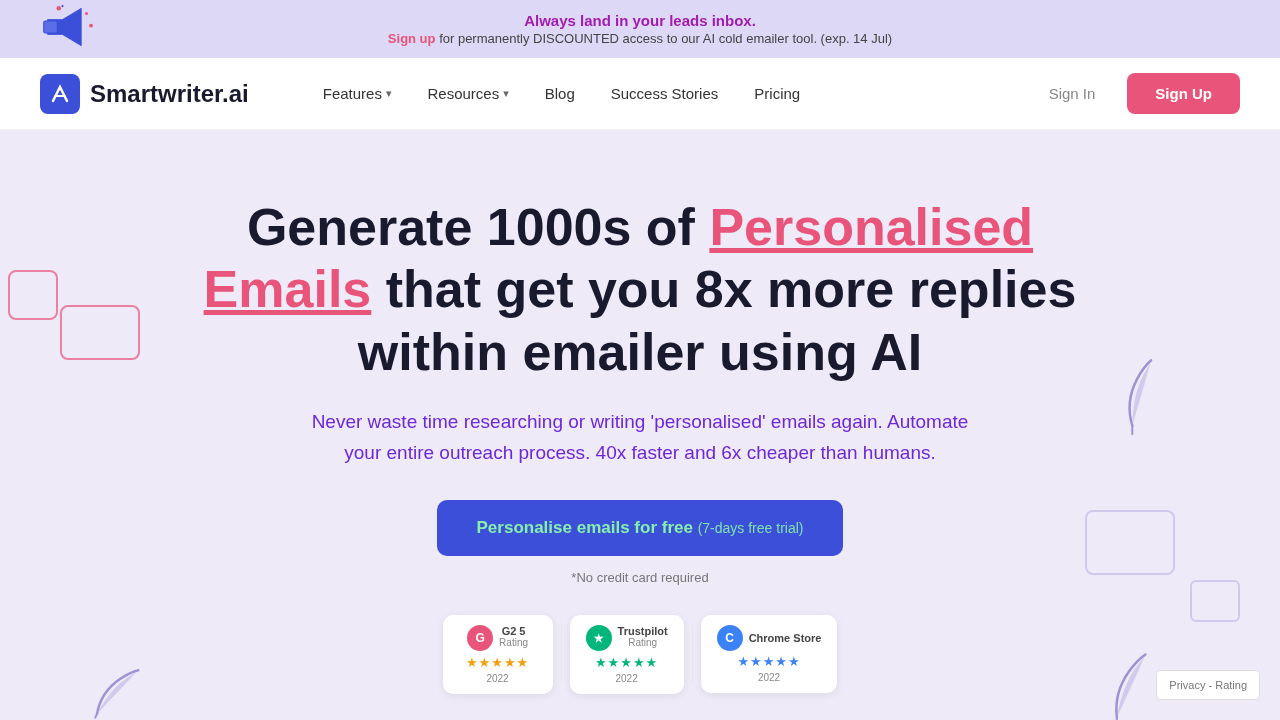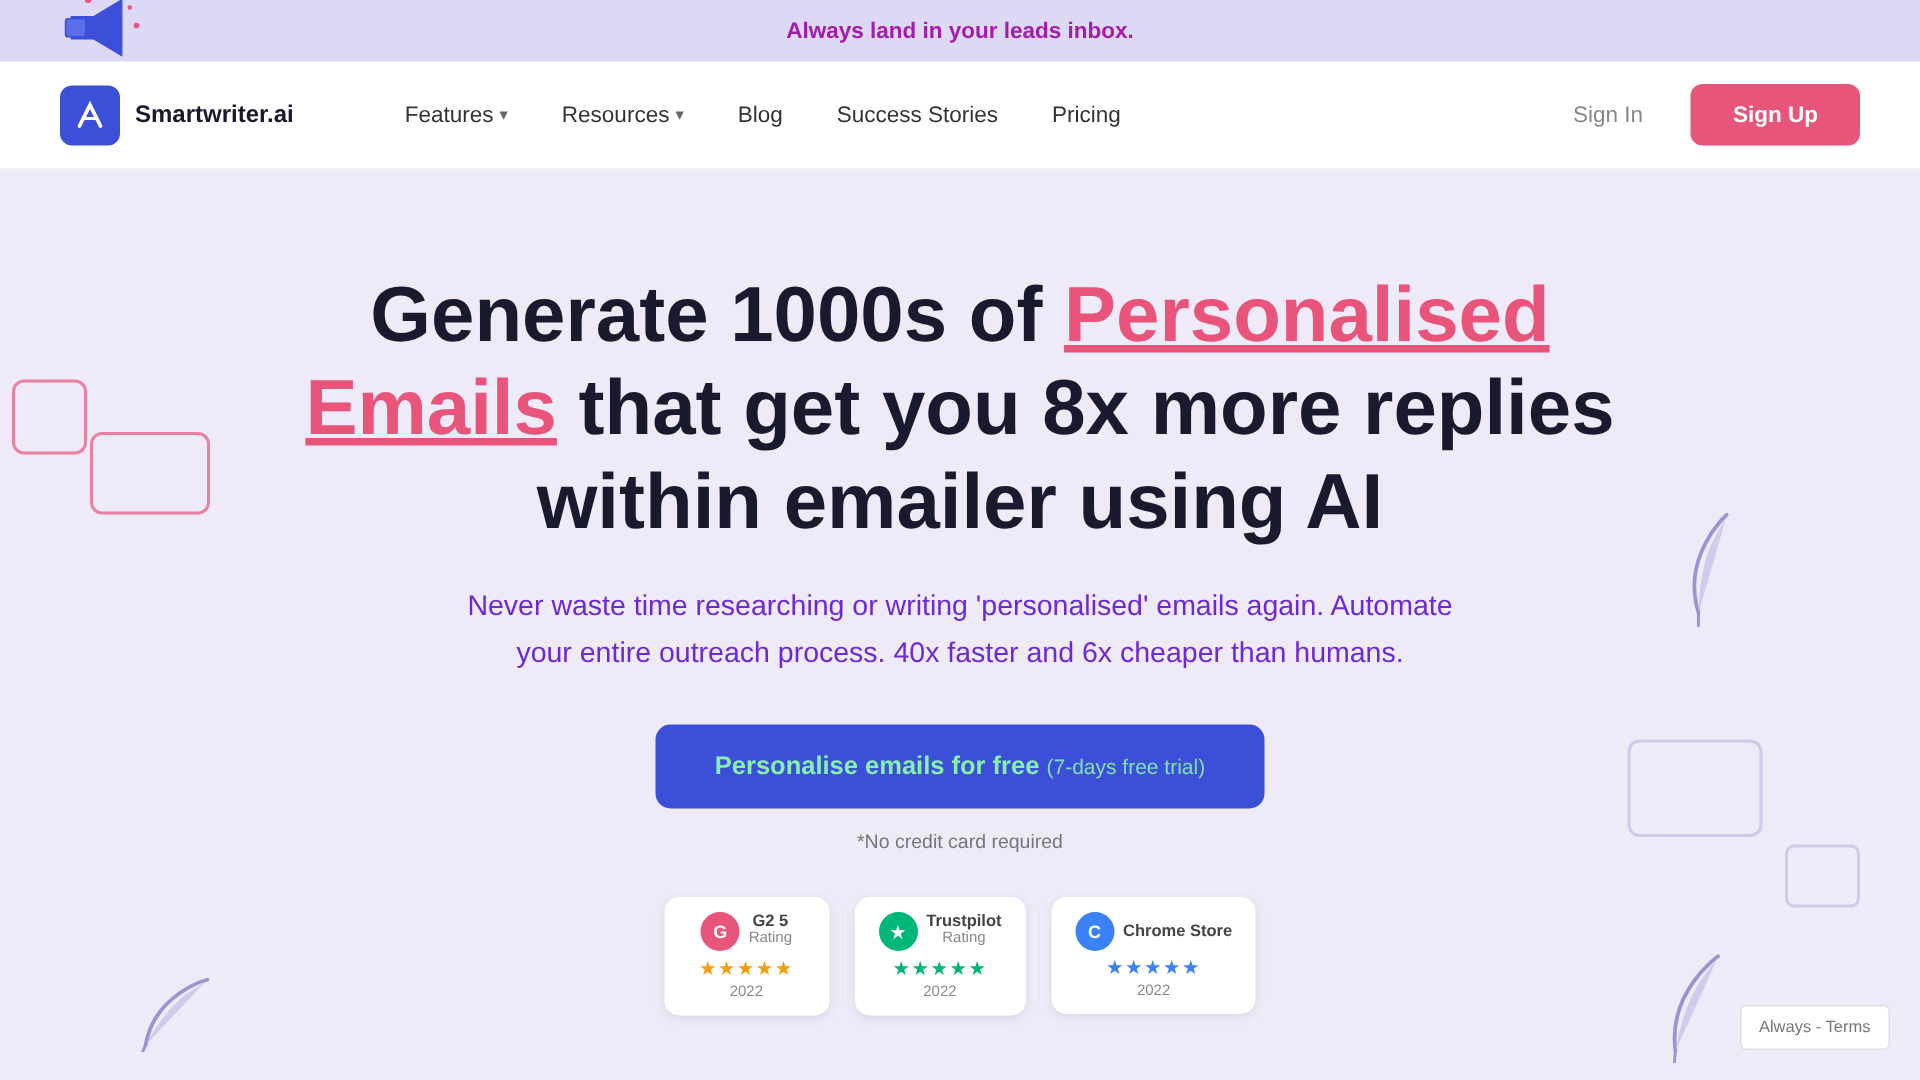--- a/index.html
+++ b/index.html
@@ -55,21 +55,21 @@
       height: 40px;
       background: #3b4fd8;
       border-radius: 8px;
       display: flex;
       align-items: center;
       justify-content: center;
       color: white;
       font-size: 20px;
     }
     .logo-text {
-      font-size: 16px;
+      font-size: 24px;
       font-weight: 700;
       color: #1a1a2e;
     }
     .nav-links {
       display: flex;
       align-items: center;
       gap: 8px;
       flex: 1;
     }
     .nav-item {
@@ -312,20 +312,23 @@
     <svg class="megaphone-svg" viewBox="0 0 80 60" fill="none" xmlns="http://www.w3.org/2000/svg">
       <polygon points="10,20 10,40 30,40 55,55 55,5 30,20" fill="#3b4fd8" stroke="#3b4fd8" stroke-width="1"></polygon>
       <rect x="5" y="22" width="18" height="16" rx="2" fill="#5b6ee8" stroke="#3b4fd8" stroke-width="1.5"></rect>
       <circle cx="25" cy="5" r="3" fill="#e8547a"></circle>
       <circle cx="62" cy="12" r="2" fill="#e8547a"></circle>
       <circle cx="68" cy="28" r="2.5" fill="#e8547a"></circle>
       <circle cx="30" cy="2" r="1.5" fill="#3b4fd8"></circle>
     </svg>
   </div>
   <div class="banner-main">Always land in your leads inbox.</div>
+  <div class="banner-sub">
+    <a>Sign up</a><span> for permanently DISCOUNTED access to our AI cold emailer tool. (exp. 14 Jul)</span>
+  </div>
 </div>
 
 <nav class="navbar">
   <a class="logo-area" href="#">
     <div class="logo-icon">
       <svg width="22" height="22" viewBox="0 0 22 22" fill="none">
         <path d="M4 18 L11 4 L18 18" stroke="white" stroke-width="2.5" stroke-linecap="round"></path>
         <path d="M6.5 13 L15.5 13" stroke="white" stroke-width="2" stroke-linecap="round"></path>
       </svg>
     </div>
@@ -439,14 +442,14 @@
           <div class="badge-name">Chrome Store</div>
         </div>
       </div>
       <div class="stars-blue">★★★★★</div>
       <div class="badge-year">2022</div>
     </div>
   </div>
 </section>
 
 <div class="recaptcha-placeholder">
-  <span>Always - Terms</span>
+  <span>Privacy - Rating</span>
 </div>
 
 </body></html>

